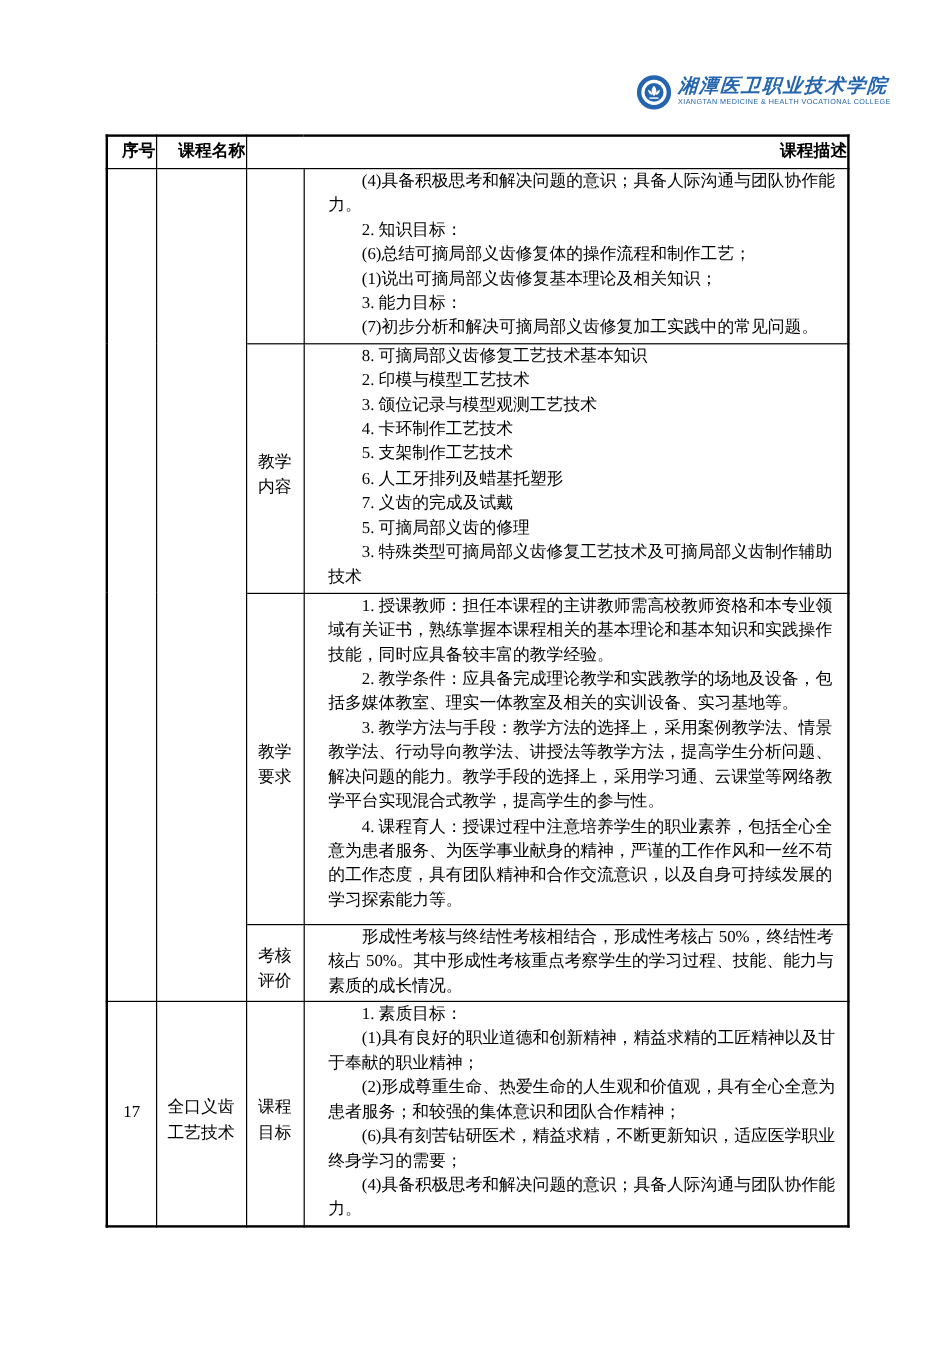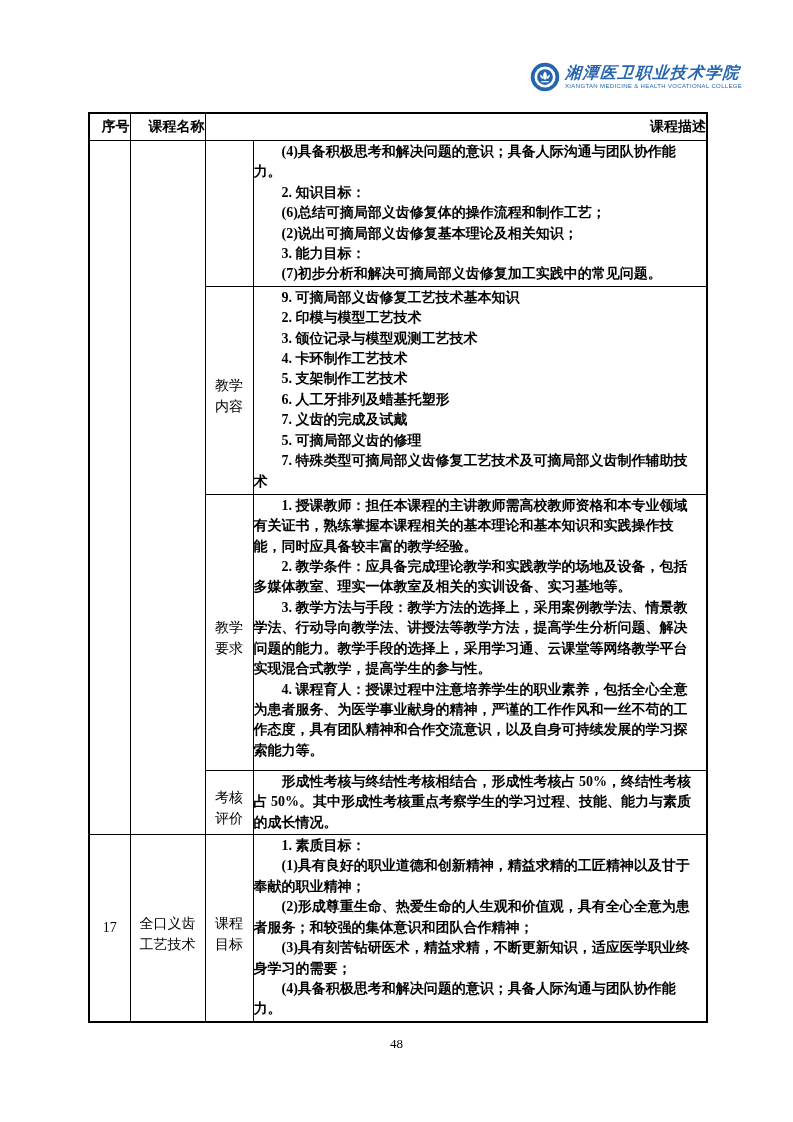--- a/index.html
+++ b/index.html
@@ -68,23 +68,22 @@
     text-align: right;
     vertical-align: middle;
     padding: 0;
   }
   td { padding: 0; vertical-align: top; }
   td.seq, td.course, td.label {
     text-align: center;
     vertical-align: middle;
   }
   td.content {
-    padding: 1px 6px 1px 0;
+    padding: 1px 6px 1px 20px;
     vertical-align: top;
-    font-weight: bold;
   }
   td.content p {
     margin: 0;
     text-indent: 2em;
     word-break: break-all;
   }
   .lbl { display: inline-block; line-height: 21px; margin-top: 12px; }
   .w2 { width: 2.05em; }
   .w4 { width: 4.05em; }
 
@@ -141,39 +140,39 @@
     </thead>
     <tbody>
       <tr class="row-obj-cont">
         <td class="seq" rowspan="4"></td>
         <td class="course" rowspan="4"></td>
         <td class="label"></td>
         <td class="content">
             <p>(4)具备积极思考和解决问题的意识；具备人际沟通与团队协作能力。</p>
             <p>2. 知识目标：</p>
             <p>(6)总结可摘局部义齿修复体的操作流程和制作工艺；</p>
-            <p>(2)说出可摘局部义齿修复基本理论及相关知识；</p>
+            <p>(1)说出可摘局部义齿修复基本理论及相关知识；</p>
             <p>3. 能力目标：</p>
             <p>(7)初步分析和解决可摘局部义齿修复加工实践中的常见问题。</p>
           </td>
       </tr>
       <tr class="row-content">
         <td class="label">
           <span class="lbl w2">教学内容</span>
         </td>
         <td class="content">
-            <p>9. 可摘局部义齿修复工艺技术基本知识</p>
+            <p>8. 可摘局部义齿修复工艺技术基本知识</p>
             <p>2. 印模与模型工艺技术</p>
             <p>3. 颌位记录与模型观测工艺技术</p>
             <p>4. 卡环制作工艺技术</p>
             <p>5. 支架制作工艺技术</p>
             <p>6. 人工牙排列及蜡基托塑形</p>
             <p>7. 义齿的完成及试戴</p>
             <p>5. 可摘局部义齿的修理</p>
-            <p>7. 特殊类型可摘局部义齿修复工艺技术及可摘局部义齿制作辅助技术</p>
+            <p>3. 特殊类型可摘局部义齿修复工艺技术及可摘局部义齿制作辅助技术</p>
           </td>
       </tr>
       <tr class="row-require">
         <td class="label">
           <span class="lbl w2">教学要求</span>
         </td>
         <td class="content">
             <p>1. 授课教师：担任本课程的主讲教师需高校教师资格和本专业领域有关证书，熟练掌握本课程相关的基本理论和基本知识和实践操作技能，同时应具备较丰富的教学经验。</p>
             <p>2. 教学条件：应具备完成理论教学和实践教学的场地及设备，包括多媒体教室、理实一体教室及相关的实训设备、实习基地等。</p>
             <p>3. 教学方法与手段：教学方法的选择上，采用案例教学法、情景教学法、行动导向教学法、讲授法等教学方法，提高学生分析问题、解决问题的能力。教学手段的选择上，采用学习通、云课堂等网络教学平台实现混合式教学，提高学生的参与性。</p>
@@ -193,22 +192,21 @@
         <td class="course">
           <span class="lbl w4">全口义齿工艺技术</span>
         </td>
         <td class="label">
           <span class="lbl w2">课程目标</span>
         </td>
         <td class="content">
             <p>1. 素质目标：</p>
             <p>(1)具有良好的职业道德和创新精神，精益求精的工匠精神以及甘于奉献的职业精神；</p>
             <p>(2)形成尊重生命、热爱生命的人生观和价值观，具有全心全意为患者服务；和较强的集体意识和团队合作精神；</p>
-            <p>(3)具有刻苦钻研医术，精益求精，不断更新知识，适应医学职业终身学习的需要；</p>
+            <p>(6)具有刻苦钻研医术，精益求精，不断更新知识，适应医学职业终身学习的需要；</p>
             <p>(4)具备积极思考和解决问题的意识；具备人际沟通与团队协作能力。</p>
           </td>
       </tr>
     </tbody>
   </table>
 
-  <div class="page-number">48</div>
 
 </div>
 
 </body></html>

